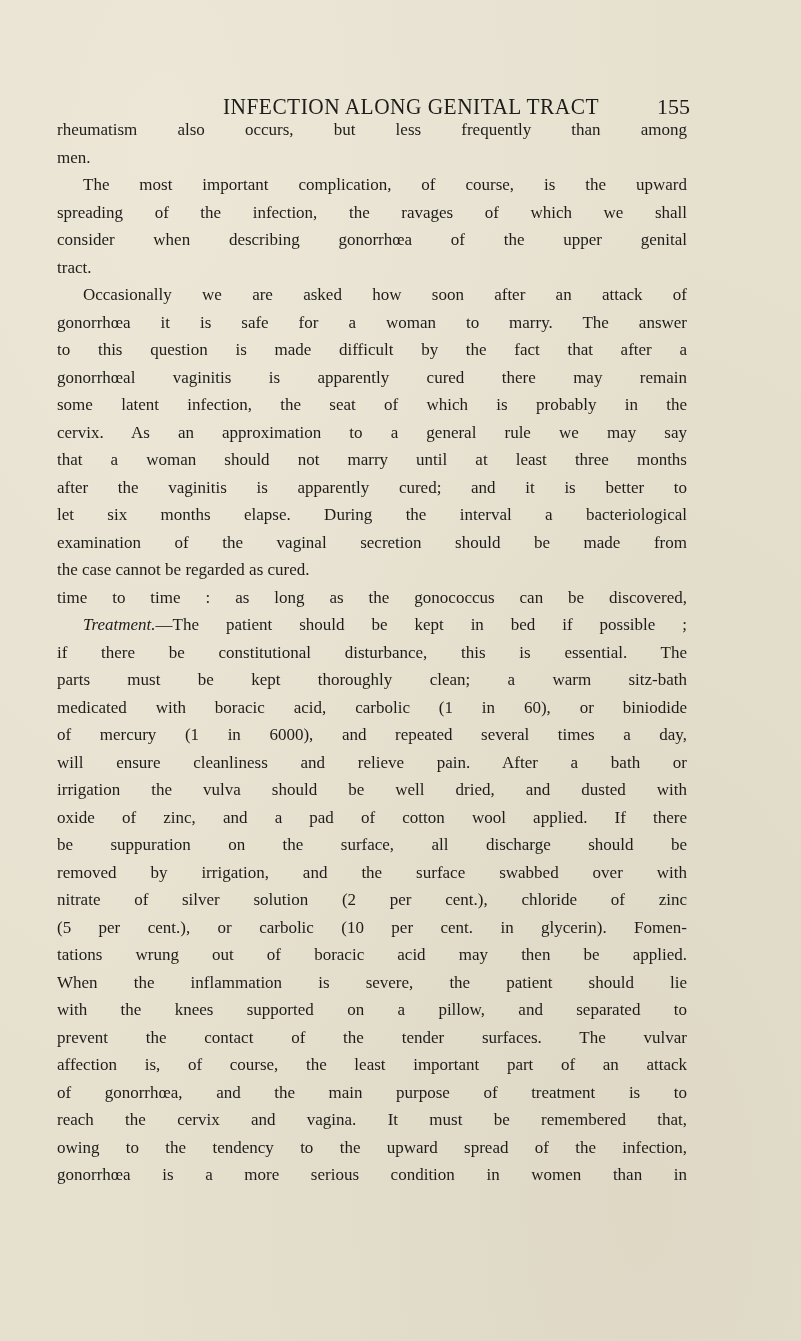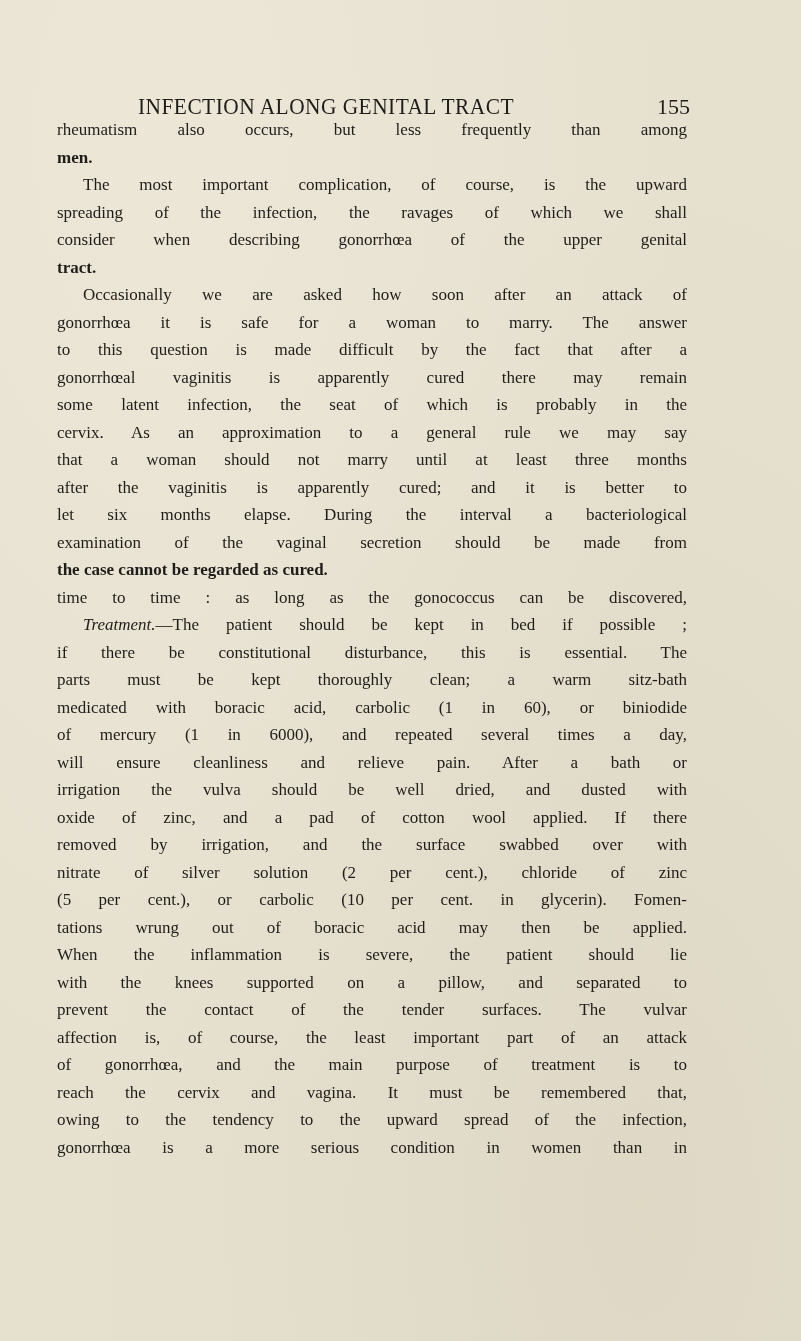--- a/index.html
+++ b/index.html
@@ -25,21 +25,21 @@
       height: 1341px;
     }
     .running-head {
       position: absolute;
       top: 62px;
       left: 138px;
       width: 560px;
       height: 40px;
       display: flex;
       align-items: baseline;
-      justify-content: space-between;
+      justify-content: flex-end;
     }
     .running-head .title {
       font-family: "Liberation Serif", "DejaVu Serif", serif;
       font-size: 23px;
       letter-spacing: 0.5px;
       transform: scaleX(0.93);
       transform-origin: left;
       white-space: nowrap;
     }
     .running-head .page-number {
@@ -60,21 +60,20 @@
       height: 27.5px;
       line-height: 27.5px;
       font-family: "Liberation Serif", "DejaVu Serif", serif;
       font-size: 17px;
       white-space: nowrap;
       text-align: justify;
       text-align-last: justify;
     }
     .line.last {
       text-align-last: left;
-      font-weight: bold;
     }
     .line.indent {
       padding-left: 26px;
     }
     .line .italic {
       font-style: italic;
     }
   </style>
 </head>
 <body>
@@ -106,20 +105,21 @@
     <span class="line last">the case cannot be regarded as cured.</span>
     <span class="line">time to time : as long as the gonococcus can be discovered,</span>
     <span class="line indent"><span class="italic">Treatment.</span><span>—The patient should be kept in bed if possible ;</span></span>
     <span class="line">if there be constitutional disturbance, this is essential. The</span>
     <span class="line">parts must be kept thoroughly clean; a warm sitz-bath</span>
     <span class="line">medicated with boracic acid, carbolic (1 in 60), or biniodide</span>
     <span class="line">of mercury (1 in 6000), and repeated several times a day,</span>
     <span class="line">will ensure cleanliness and relieve pain. After a bath or</span>
     <span class="line">irrigation the vulva should be well dried, and dusted with</span>
     <span class="line">oxide of zinc, and a pad of cotton wool applied. If there</span>
+    <span class="line">be suppuration on the surface, all discharge should be</span>
     <span class="line">removed by irrigation, and the surface swabbed over with</span>
     <span class="line">nitrate of silver solution (2 per cent.), chloride of zinc</span>
     <span class="line">(5 per cent.), or carbolic (10 per cent. in glycerin). Fomen-</span>
     <span class="line">tations wrung out of boracic acid may then be applied.</span>
     <span class="line">When the inflammation is severe, the patient should lie</span>
     <span class="line">with the knees supported on a pillow, and separated to</span>
     <span class="line">prevent the contact of the tender surfaces. The vulvar</span>
     <span class="line">affection is, of course, the least important part of an attack</span>
     <span class="line">of gonorrhœa, and the main purpose of treatment is to</span>
     <span class="line">reach the cervix and vagina. It must be remembered that,</span>

